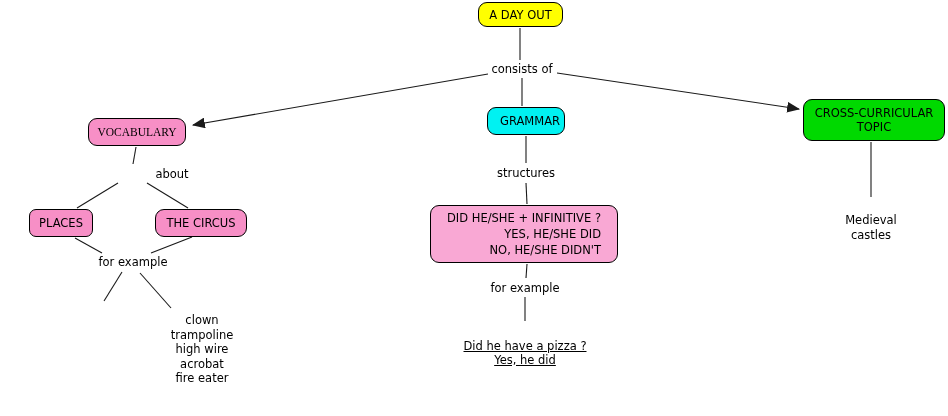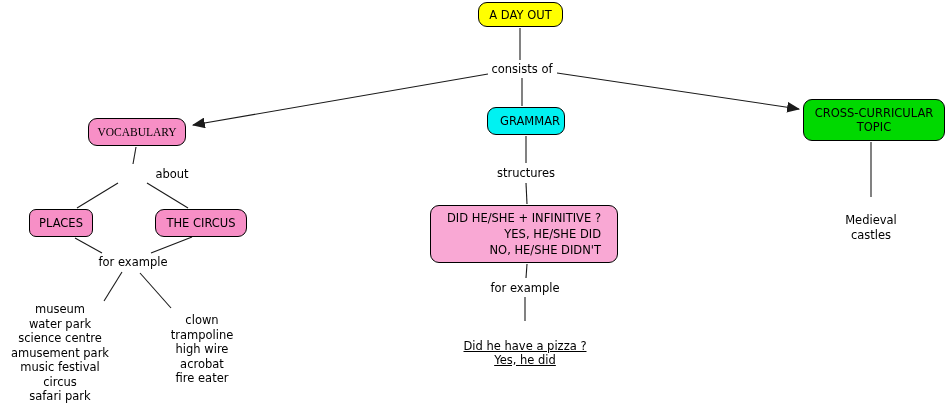--- a/index.html
+++ b/index.html
@@ -83,27 +83,20 @@
   <div class="edge-label" style="left:522px;top:69px;">consists of</div>
 
   <div class="edge-label" style="left:132px;top:174px;margin-left:40px;">about</div>
 
   <div class="edge-label" style="left:133px;top:262px;">for example</div>
 
   <div class="edge-label" style="left:526px;top:173px;">structures</div>
 
   <div class="edge-label" style="left:525px;top:288px;">for example</div>
 
-  <div class="leaf" style="left:60px;top:302px;">museum
-water park
-science centre
-amusement park
-music festival
-circus
-safari park</div>
 
   <div class="leaf" style="left:202px;top:313px;">clown
 trampoline
 high wire
 acrobat
 fire eater</div>
 
   <div class="leaf tight" style="left:525px;top:340px;text-decoration:underline;">Did he have a pizza ?
 Yes, he did</div>
 

